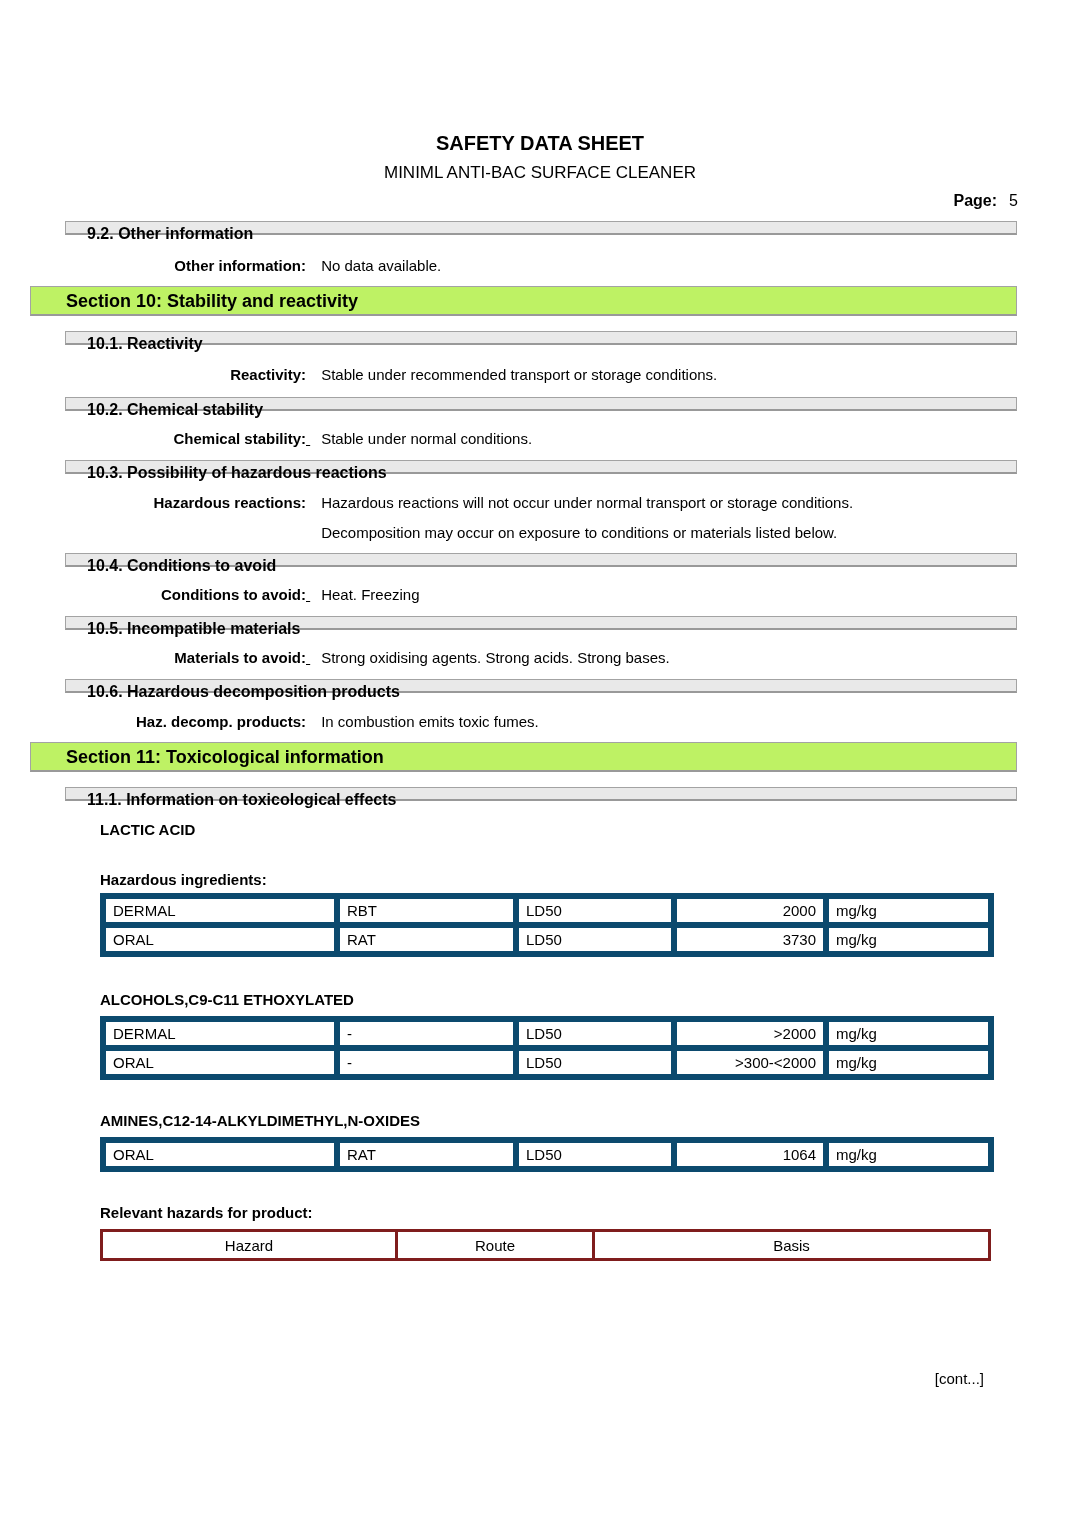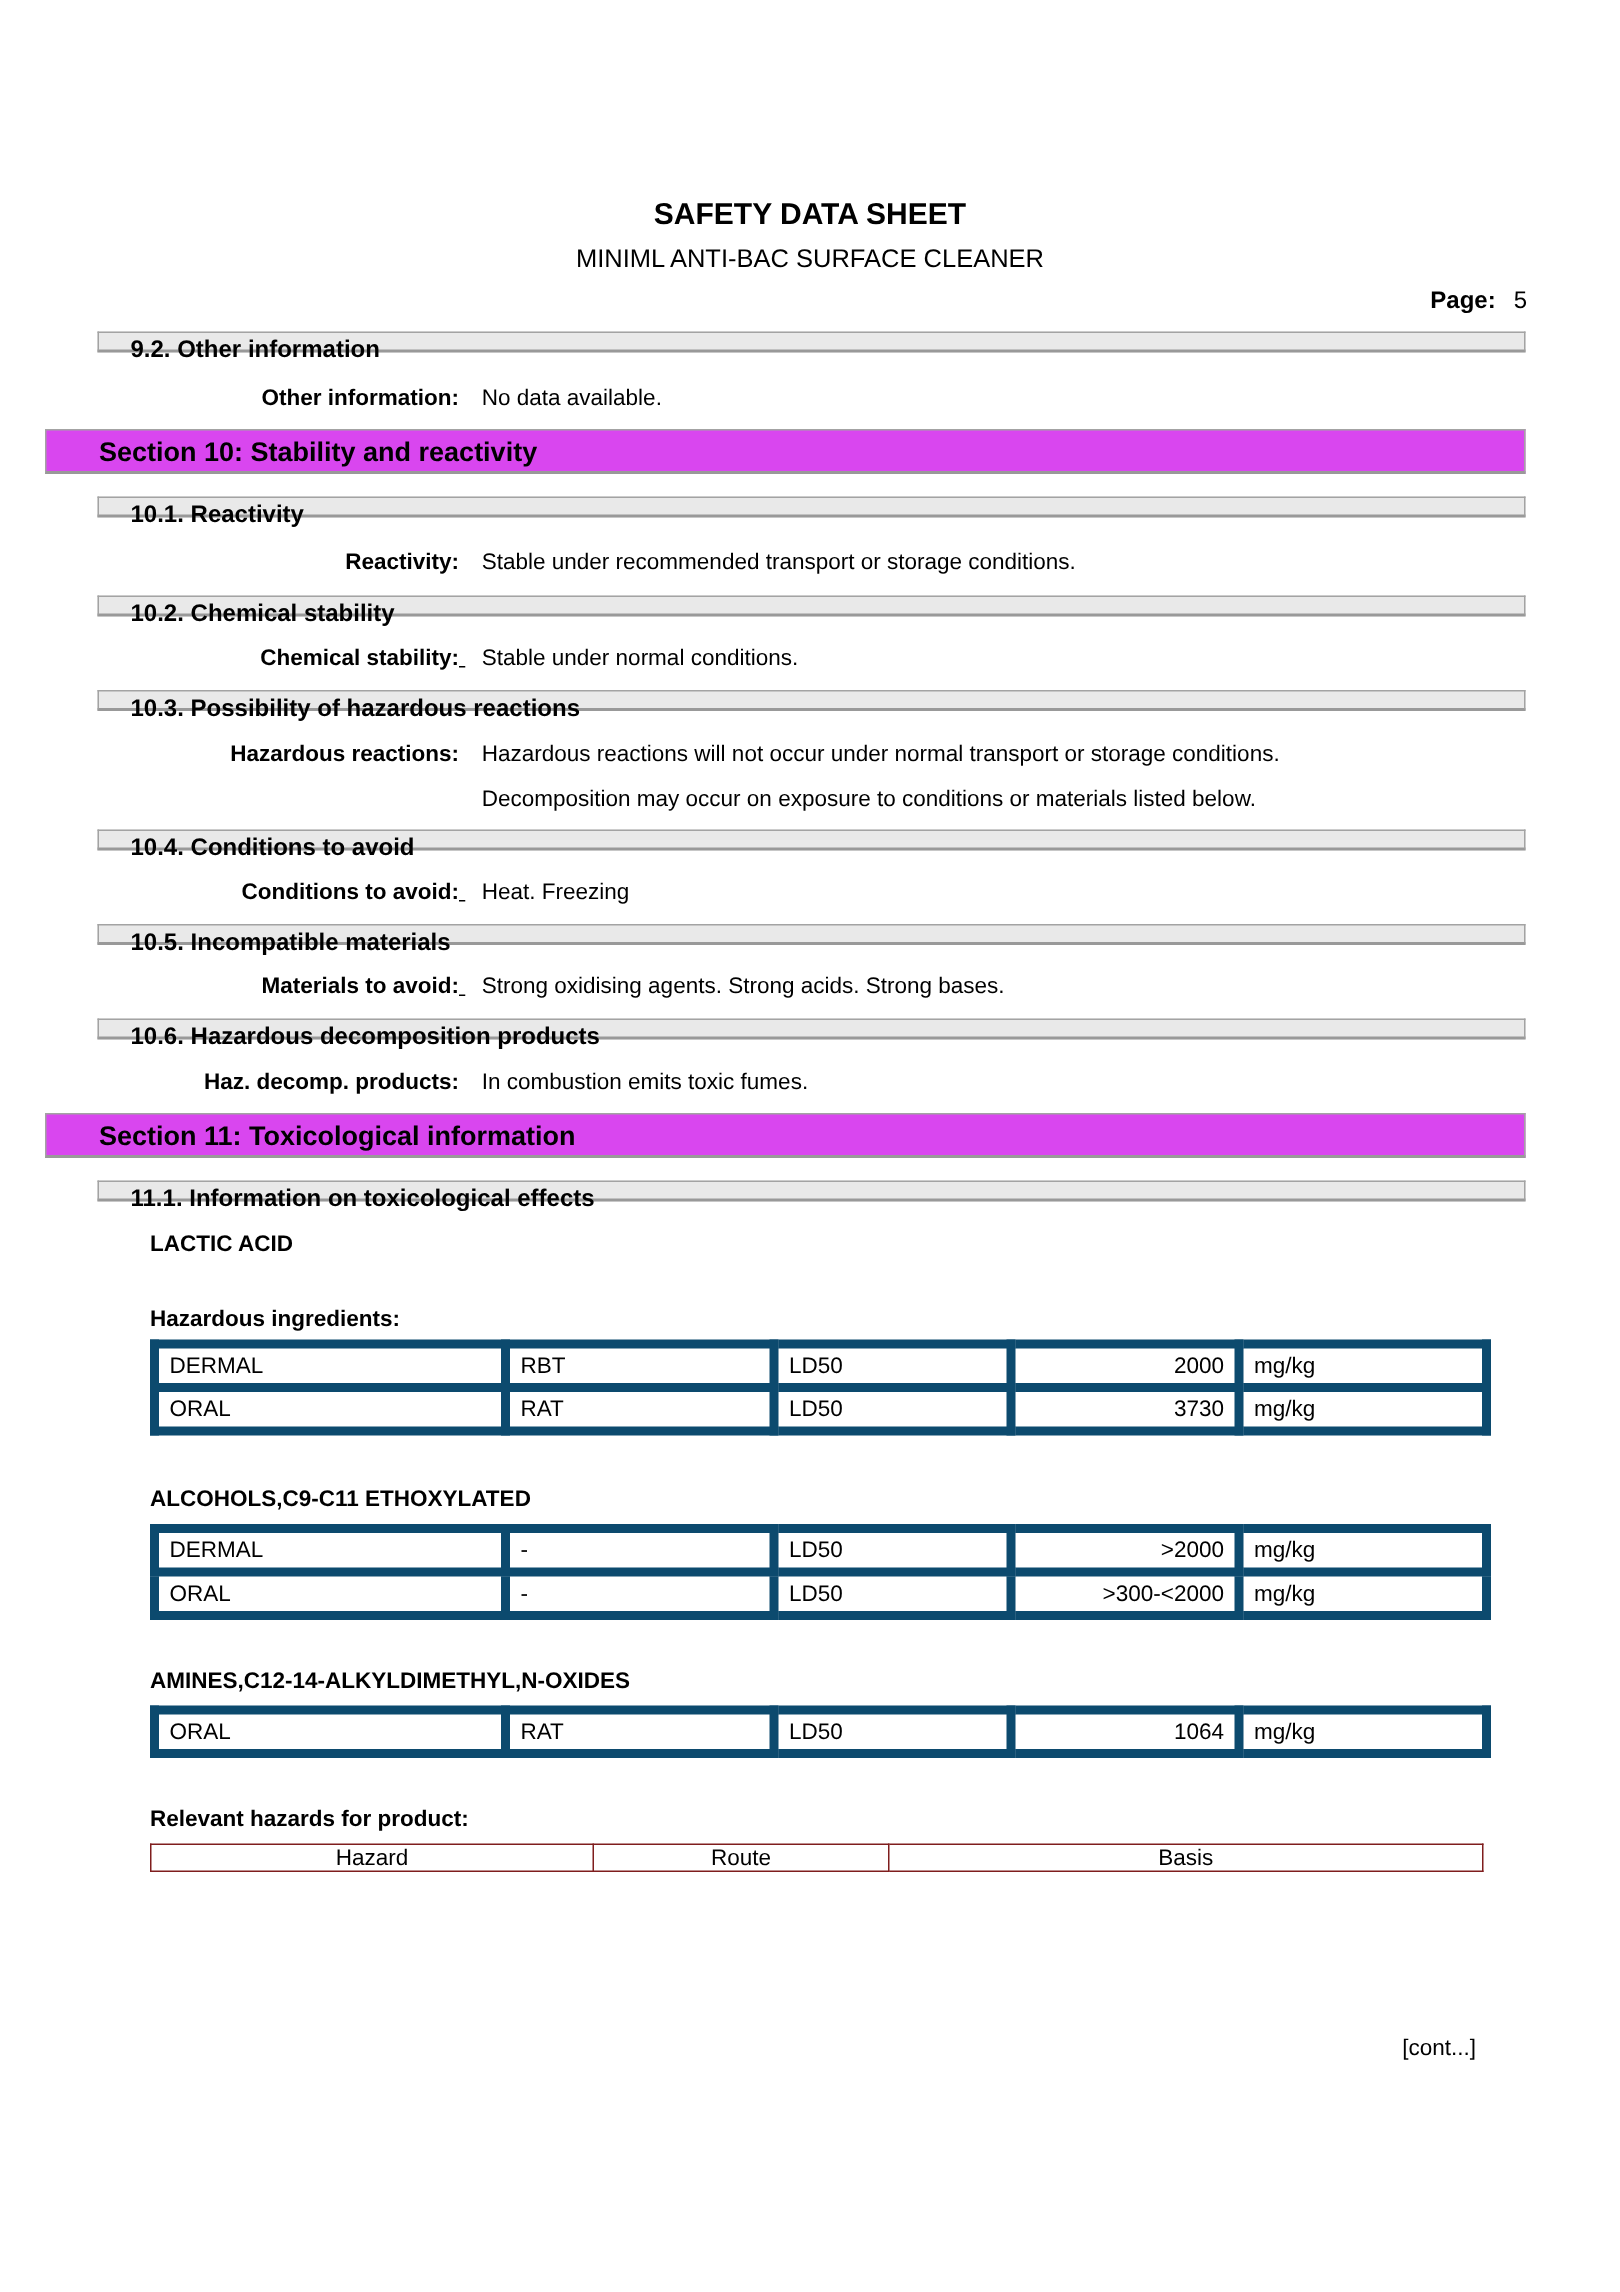--- a/index.html
+++ b/index.html
@@ -49,21 +49,21 @@
     border-bottom: 2px solid #999999;
     padding-left: 21px;
     font-size: 16px;
     font-weight: 700;
   }
   .secbar {
     margin-left: 30px;
     width: 987px;
     height: 30px;
     line-height: 28px;
-    background: #d946ef;
+    background: #bef264;
     border: 1px solid #a3a3a3;
     border-bottom: 2px solid #999999;
     padding-left: 35px;
     font-size: 18px;
     font-weight: 700;
   }
 
   .kv { line-height: 18px; }
   .kv .k {
     display: inline-block;
@@ -102,22 +102,22 @@
   }
   td.num { text-align: right; }
   table.hazhdr {
     margin-left: 100px;
     width: 888px;
     border-collapse: collapse;
     table-layout: fixed;
     font-size: 15px;
   }
   table.hazhdr td {
-    border: 1px solid #7f1d1d;
-    height: 18px;
+    border: 3px solid #7f1d1d;
+    height: 29px;
     padding: 0 7px;
     text-align: center;
   }
   .cont-line {
     text-align: right;
     padding-right: 96px;
     line-height: 18px;
   }
 
   

